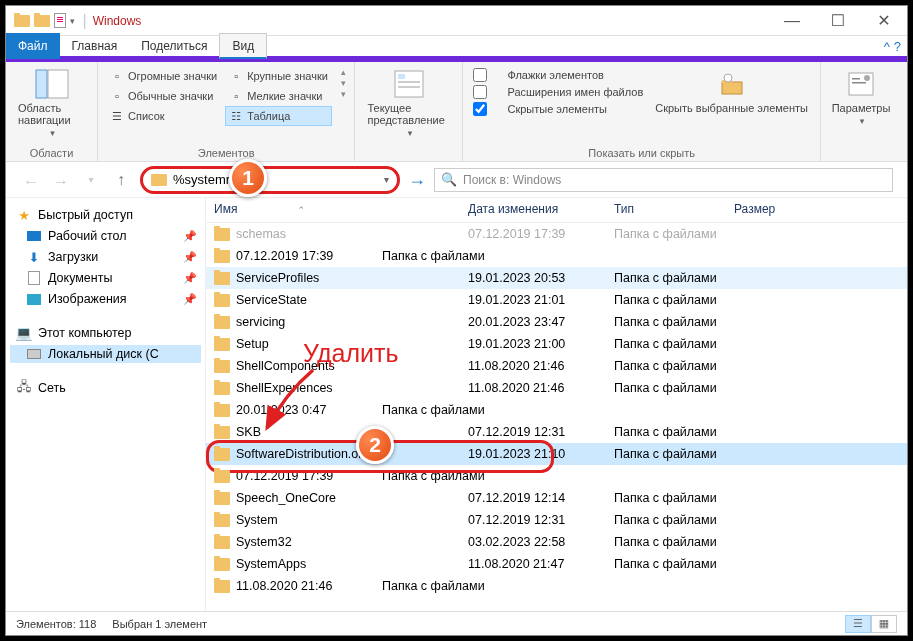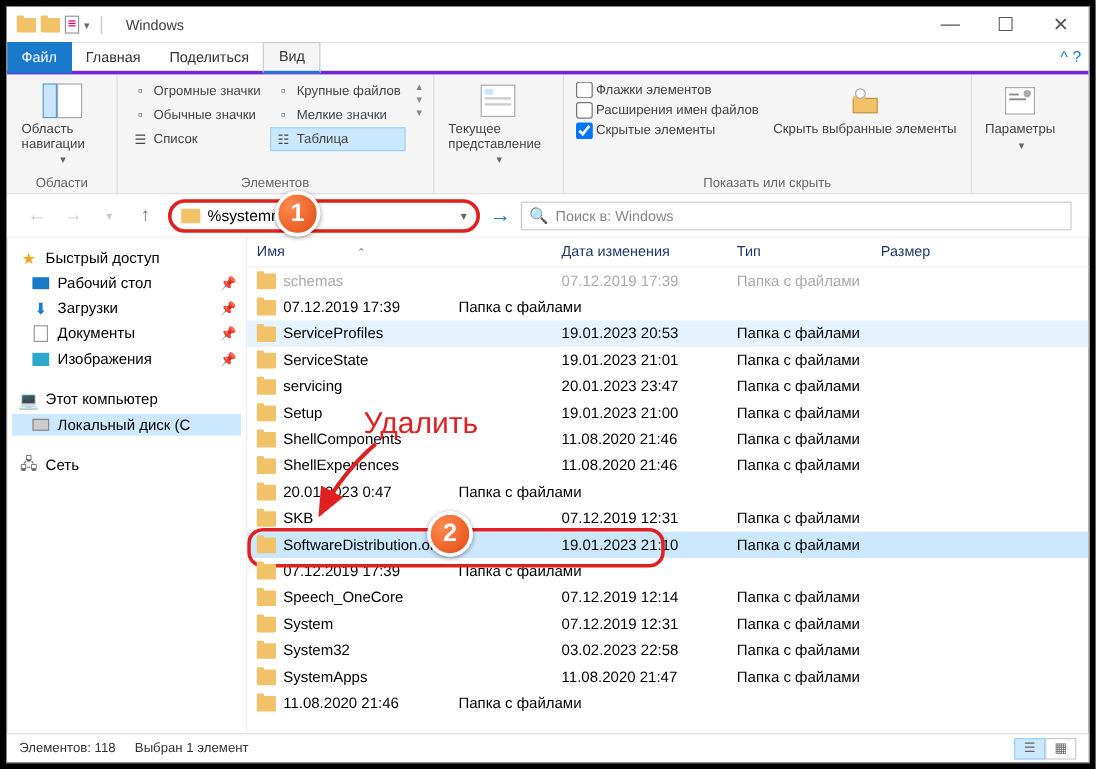--- a/index.html
+++ b/index.html
@@ -5,41 +5,41 @@
 * { margin: 0; padding: 0; box-sizing: border-box; font-family: "Segoe UI", Tahoma, sans-serif; }
 body { background: #000; width: 913px; height: 641px; overflow: hidden; position: relative; }
 .window { background: #fff; position: absolute; inset: 5px; display: flex; flex-direction: column; border: 1px solid #888; }
 .titlebar { height: 30px; background: #fff; display: flex; align-items: center; padding: 0 0 0 8px; border-bottom: 1px solid #e0e0e0; }
 .titlebar .icons { display: flex; gap: 4px; align-items: center; }
 .folder-mini { width: 16px; height: 12px; background: #f2c268; border-radius: 1px; position: relative; }
 .folder-mini::before { content:""; position:absolute; top:-2px; left:0; width:6px; height:3px; background:#f2c268; border-radius:1px 1px 0 0;}
 .doc-mini { width: 12px; height: 15px; background: #fff; border:1px solid #999; position: relative;}
 .doc-mini::after{content:""; position:absolute; top:3px; left:2px; width:6px; height:1px; background:#e06; box-shadow:0 2px #e06, 0 4px #e06;}
 .titlebar .sep { margin: 0 6px 0 8px; color:#ccc;}
-.titlebar .title { font-size: 12px; color: #404040; margin-left:12px;}
+.titlebar .title { font-size: 12px; color: #b91c1c; margin-left:0;}
 .winbtns { margin-left: auto; display: flex; }
 .winbtn { width: 46px; height: 30px; display: flex; align-items: center; justify-content: center; color: #555; cursor: default;}
-.menubar { height: 26px; background: #fff; display: flex; align-items: center; border-bottom: 3px solid #6d28d9; position: relative; justify-content: center;}
+.menubar { height: 26px; background: #fff; display: flex; align-items: center; border-bottom: 6px solid #6d28d9; position: relative; justify-content: center;}
 .menutab { padding: 0 12px; height: 26px; display:flex; align-items:center; font-size:12px; color:#333; cursor:default;}
 .menutab.file { background:#1979ca; color:#fff;}
 .menutab.active { background:#f5f5f5; border:1px solid #ccc; border-bottom:none;}
 .menutab.view { border-bottom:2px solid #1979ca;}
 .help { margin-left:auto; margin-right:6px; color:#1979ca; font-size:13px;}
 .ribbon { height: 100px; background:#f5f5f5; border-bottom:1px solid #ddd; display:flex; font-size:11px; color:#444;}
 .rgroup { border-right:1px solid #ddd; padding:4px 8px 2px; display:flex; flex-direction:column;}
 .rgroup .label { text-align:center; margin-top:auto; padding-top:2px; font-size:11px; color:#666;}
 .rbody { display:flex; flex:1; gap:8px; align-items:flex-start;}
 .rbtn-v { display:flex; flex-direction:column; align-items:center; gap:2px; padding:2px 4px; min-width:65px; cursor:default;}
 .rbtn-v .ic { width:36px; height:32px; display:flex; align-items:center; justify-content:center;}
 .layoutgrid { display:grid; grid-template-columns:repeat(2, auto); grid-auto-rows:20px; gap:0 4px;}
 .lgi { display:flex; align-items:center; gap:4px; font-size:11px; padding:1px 4px; cursor:default;}
 .lgi.sel { background:#cce8ff; border:1px solid #99d1ff; padding:0 3px;}
 .bullet { width:14px; height:14px; display:flex; align-items:center; justify-content:center;}
 .chks { display:flex; flex-direction:column; gap:3px; padding-top:2px; padding-left:2px;}
-.chk { display:flex; align-items:center; gap:3px; font-size:11px;}
+.chk { display:flex; align-items:center; gap:20px; font-size:11px;}
 .chk input {width:14px; height:14px;}
 .addressbar { height: 36px; background:#fff; display:flex; align-items:center; padding:0 14px; gap:8px; border-bottom:1px solid #eee;}
 .navarrow {width:22px; text-align:center; color:#777; font-size:16px; cursor:default;}
 .navarrow.disabled{color:#ccc;}
 .addrbox { flex:0 0 260px; height:28px; border:3px solid #e02020; border-radius:14px; display:flex; align-items:center; padding:0 8px; position:relative; background:#fff;}
 .addrbox .fld { width:16px; height:12px; background:#f2c268; border-radius:1px; margin-right:6px;}
 .addrbox .txt { font-size:13px; color:#000; flex:1;}
 .addrbox .dd { color:#666; font-size:10px;}
 .go { color:#1979ca; font-size:18px;}
 .searchbox { flex:1; height:24px; border:1px solid #ccc; display:flex; align-items:center; padding:0 6px; gap:6px; color:#888;}
@@ -138,21 +138,21 @@
     </div>
     <div class="rgroup" style="flex:0 0 auto;">
       <div class="rbody">
         <div class="layoutgrid">
           <div class="lgi">
               <span class="bullet">▫</span>
               <span>Огромные значки</span>
             </div>
           <div class="lgi">
               <span class="bullet">▫</span>
-              <span>Крупные файлов</span>
+              <span>Крупные значки</span>
             </div>
           <div class="lgi">
               <span class="bullet">▫</span>
               <span>Обычные значки</span>
             </div>
           <div class="lgi">
               <span class="bullet">▫</span>
               <span>Мелкие значки</span>
             </div>
           <div class="lgi">

